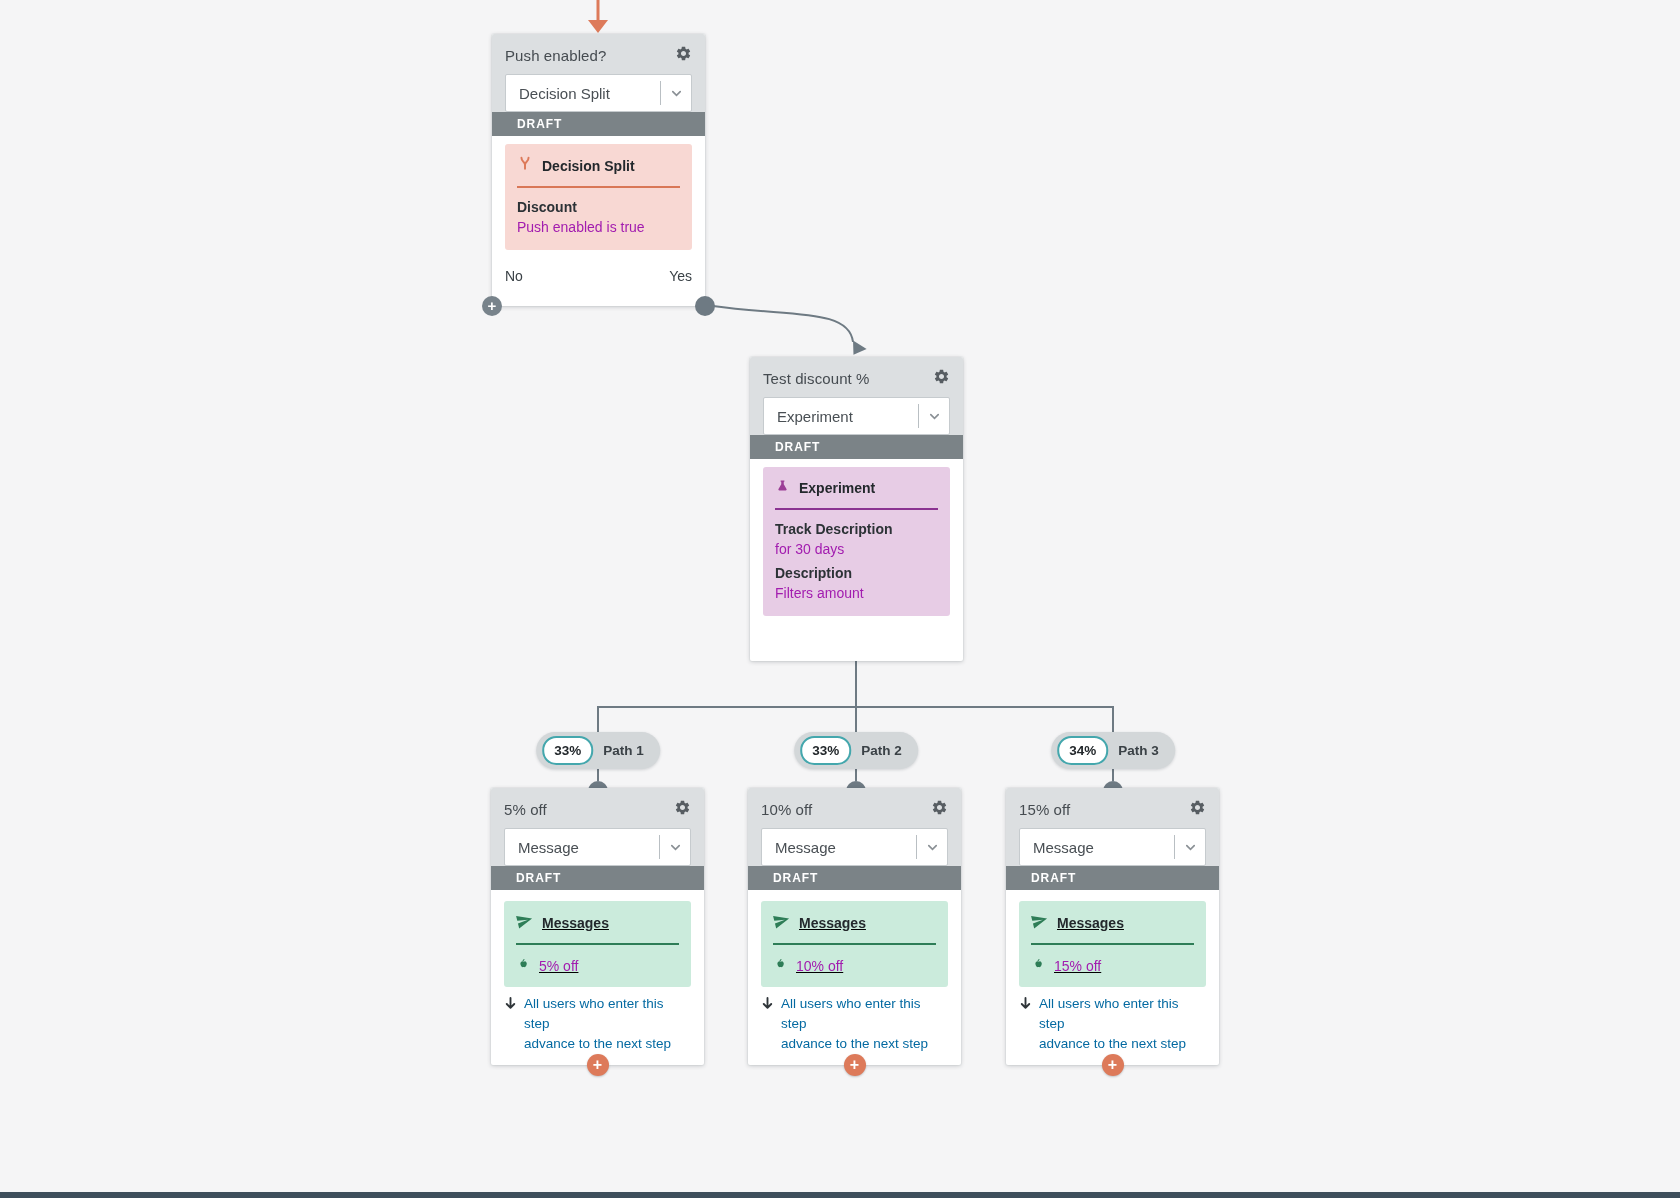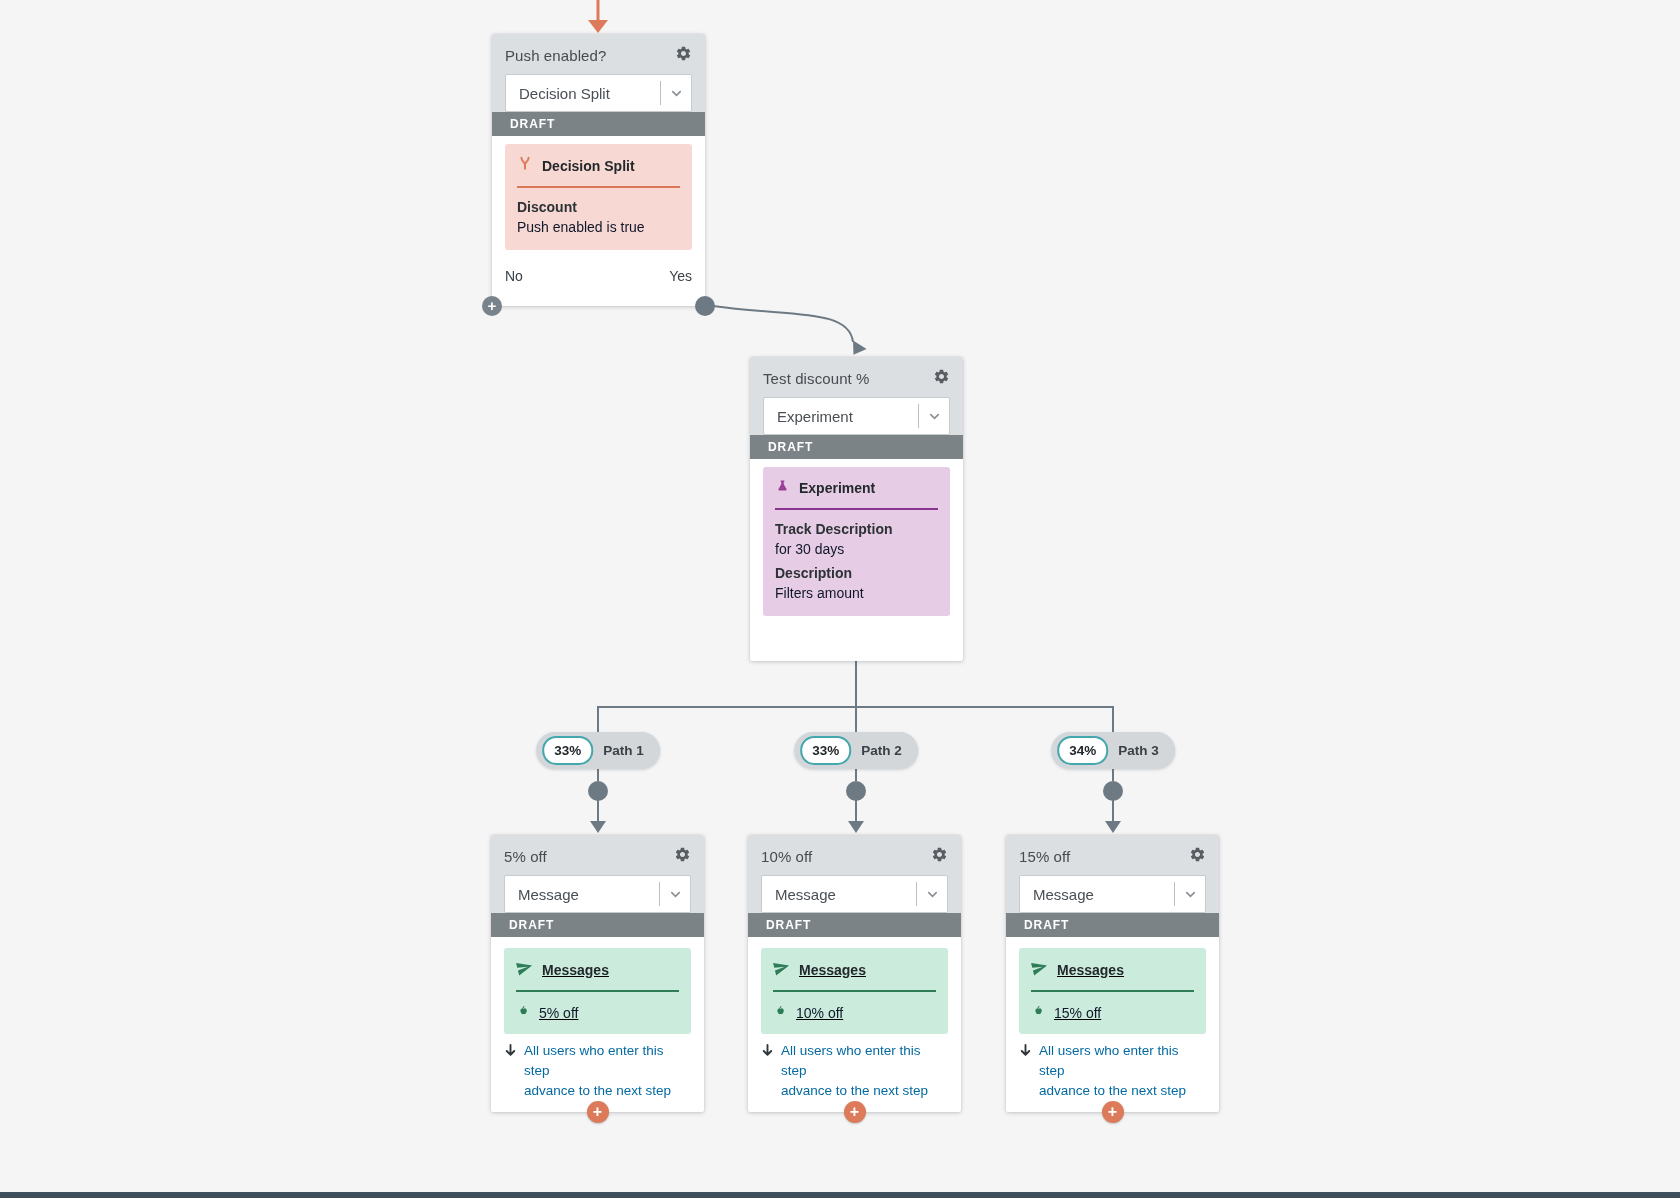--- a/index.html
+++ b/index.html
@@ -22,35 +22,35 @@
   .type-select {
     height:38px; background:#ffffff; border:1px solid #c6cbce; border-radius:2px;
     display:flex; align-items:center; padding:0 0 0 13px; cursor:pointer;
   }
   .type-select .sel-label { flex:1; font-size:15px; color:#494f54; }
   .sel-divider { width:0; height:24px; border-left:1px solid #b9bfc3; }
   .sel-chevron { width:30px; display:flex; align-items:center; justify-content:center; }
 
   .draft-bar {
     height:24px; background:#7b8387; color:#ffffff; font-size:12px; font-weight:bold;
-    letter-spacing:.9px; display:flex; align-items:center; padding-left:18px;
+    letter-spacing:.9px; display:flex; align-items:center; padding-left:25px;
   }
 
   .node-body { position:relative; }
   .content-card { margin:8px 13px 0 13px; border-radius:3px; padding:11px 12px 12px 12px; }
   .card-pink   { background:#f8d8d3; }
   .card-purple { background:#e7cce5; }
   .card-green  { background:#cbebdc;text-decoration:underline; }
   .card-title-row { display:flex; align-items:center; gap:9px; }
   .card-title { font-size:14px; font-weight:bold; color:#23282c; }
   .card-divider { border:none; border-top:2px solid #d97757; margin:10px 0 2px 0; }
   .card-divider.purple { border-top-color:#8b3391; }
   .card-divider.green { border-top-color:#2e7d57; }
   .card-label { margin-top:10px; font-size:14px; font-weight:bold; color:#2c3236; line-height:19px; }
-  .card-value { font-size:14px; color:#0f172a; line-height:21px; }
+  .card-value { font-size:14px; color:#a21caf; line-height:21px; }
   .card-channel-row { display:flex; align-items:center; gap:9px; margin-top:11px; }
   .card-channel-row .card-value { line-height:16px; }
 
   .outputs-row {
     position:absolute; left:13px; right:13px; bottom:9px;
     display:flex; justify-content:space-between; font-size:14px; color:#3a4146;gap:26px;
   }
 
   
   .endpoint-dot {
@@ -65,21 +65,21 @@
 
   
   #node-decision { left:492px; top:34px; height:272px; }
   #node-decision .node-body { height:149px; }
 
   
   #node-experiment { left:750px; top:357px; height:304px; }
   #node-experiment .node-body { height:182px; }
 
   
-  .msg-node { top:835px; height:277px; }
+  .msg-node { top:788px; height:277px; }
   #node-msg-0 { left:491px; }
   #node-msg-1 { left:748px; }
   #node-msg-2 { left:1006px; }
   .advance-note {
     position:relative; margin:7px 13px 0 13px; padding-left:20px;
     font-size:13.5px; color:#0369a1; line-height:20px;
   }
   .advance-arrow { position:absolute; left:-1px; top:2px; }
 
   

